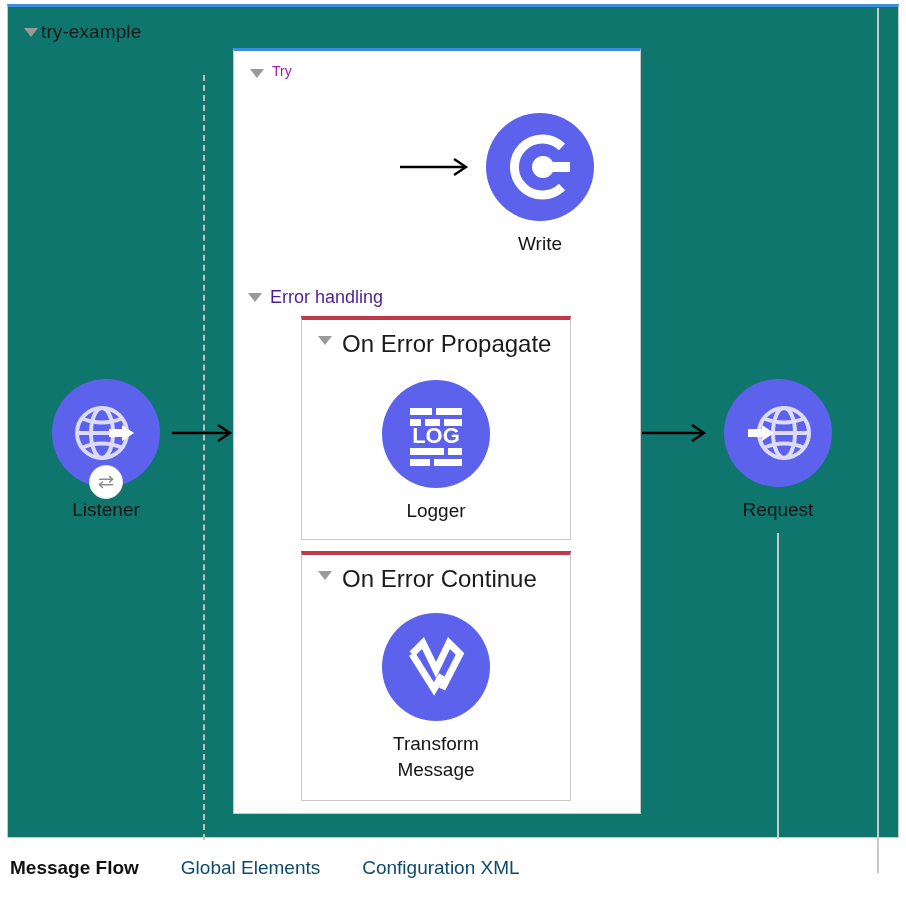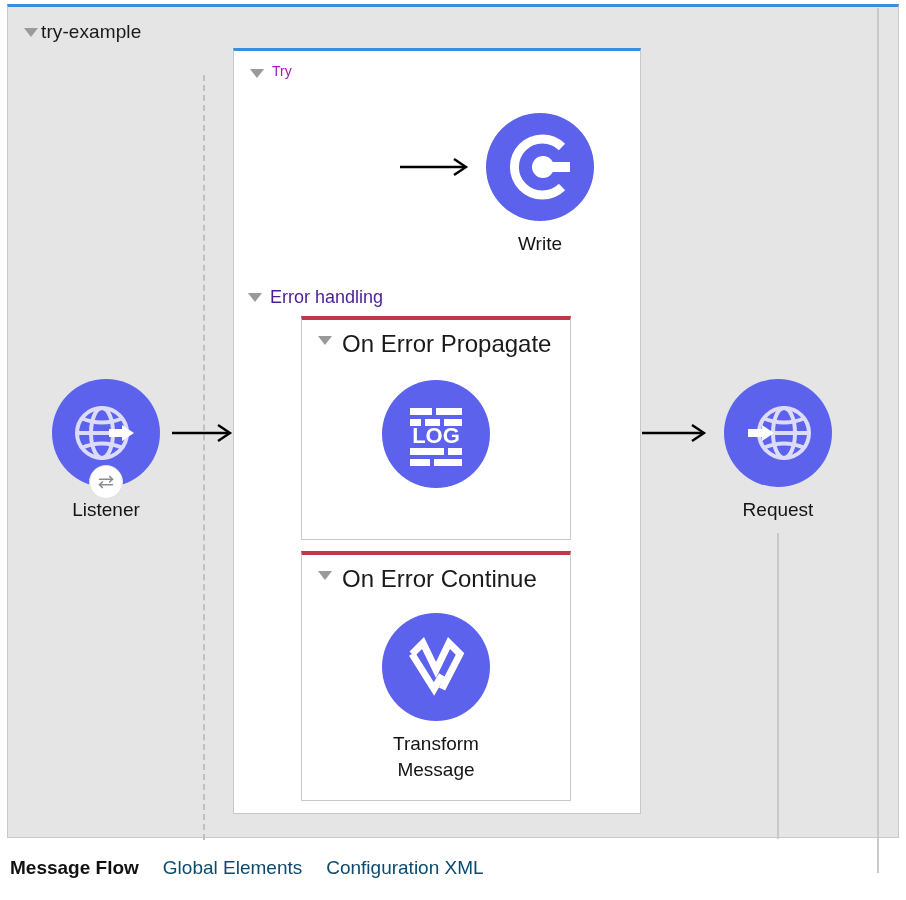--- a/index.html
+++ b/index.html
@@ -17,21 +17,21 @@
     background: #ffffff;
   }
 
   
   .flow-container {
     position: absolute;
     left: 7px; top: 4px;
     width: 892px; height: 834px;
     border: 1px solid #c9c9c9;
     border-top: 3px solid #3c8ddc;
-    background: #e5e5e5;
+    background: #0f766e;
   }
 
   .flow-title {
     position: absolute;
     left: 33px; top: 14px;
     font-size: 19px;
     color: #1a1a1a;
     letter-spacing: .1px;
     white-space: nowrap;
   }
@@ -160,21 +160,21 @@
   
   .arrow { position: absolute; }
 
   
   .tabbar {
     position: absolute;
     left: 0; top: 857px;
     width: 906px;
     display: flex;
     align-items: center;
-    gap: 24px;
+    gap: 42px;
     padding-left: 10px;
   }
   .tab {
     font-size: 19px;
     color: #0c4a6e;
     white-space: nowrap;
     cursor: pointer;
   }
   .tab.active { color: #111111; font-weight: bold; }
 </style>
@@ -264,20 +264,21 @@
           <rect x="43" y="39" width="15" height="7"></rect>
           <rect x="62" y="39" width="18" height="7"></rect>
           <rect x="28" y="68" width="34" height="7"></rect>
           <rect x="66" y="68" width="14" height="7"></rect>
           <rect x="28" y="79" width="20" height="7"></rect>
           <rect x="52" y="79" width="28" height="7"></rect>
         </g>
         <text x="54" y="63" text-anchor="middle" font-family="Liberation Sans, sans-serif" font-size="22" font-weight="bold" fill="#ffffff">LOG</text>
       </svg>
     </div>
+    <div class="node-label">Logger</div>
   </div>
 
   <div class="node node-transform">
     <div class="node-circle">
       <svg class="icon-svg" viewBox="0 0 108 108">
         <g fill="none" stroke="#ffffff" stroke-width="7" stroke-linejoin="miter" stroke-linecap="butt">
           <polyline points="30,41 41,30 54,57 67,30 78,41 60,76"></polyline>
           <polyline points="30,41 52,76 60,62"></polyline>
         </g>
       </svg>

